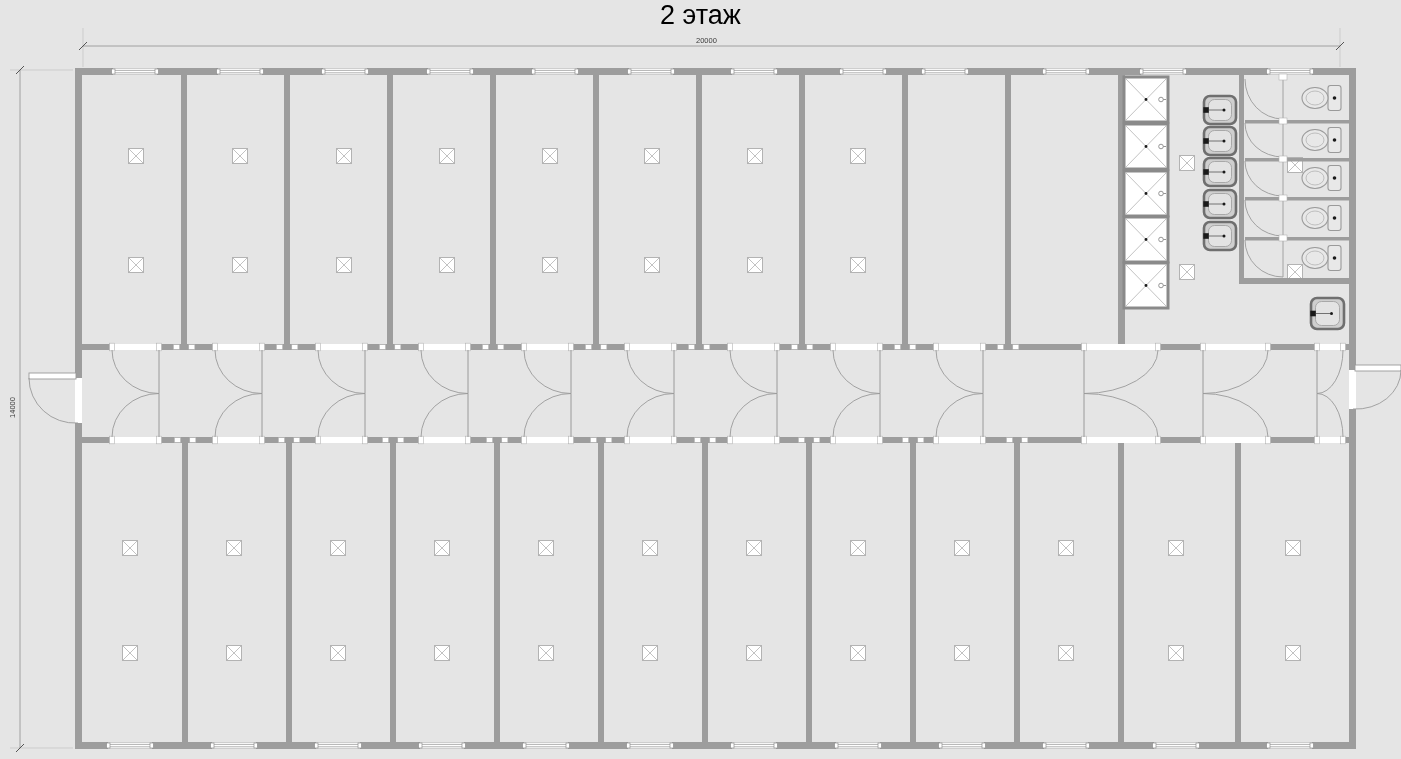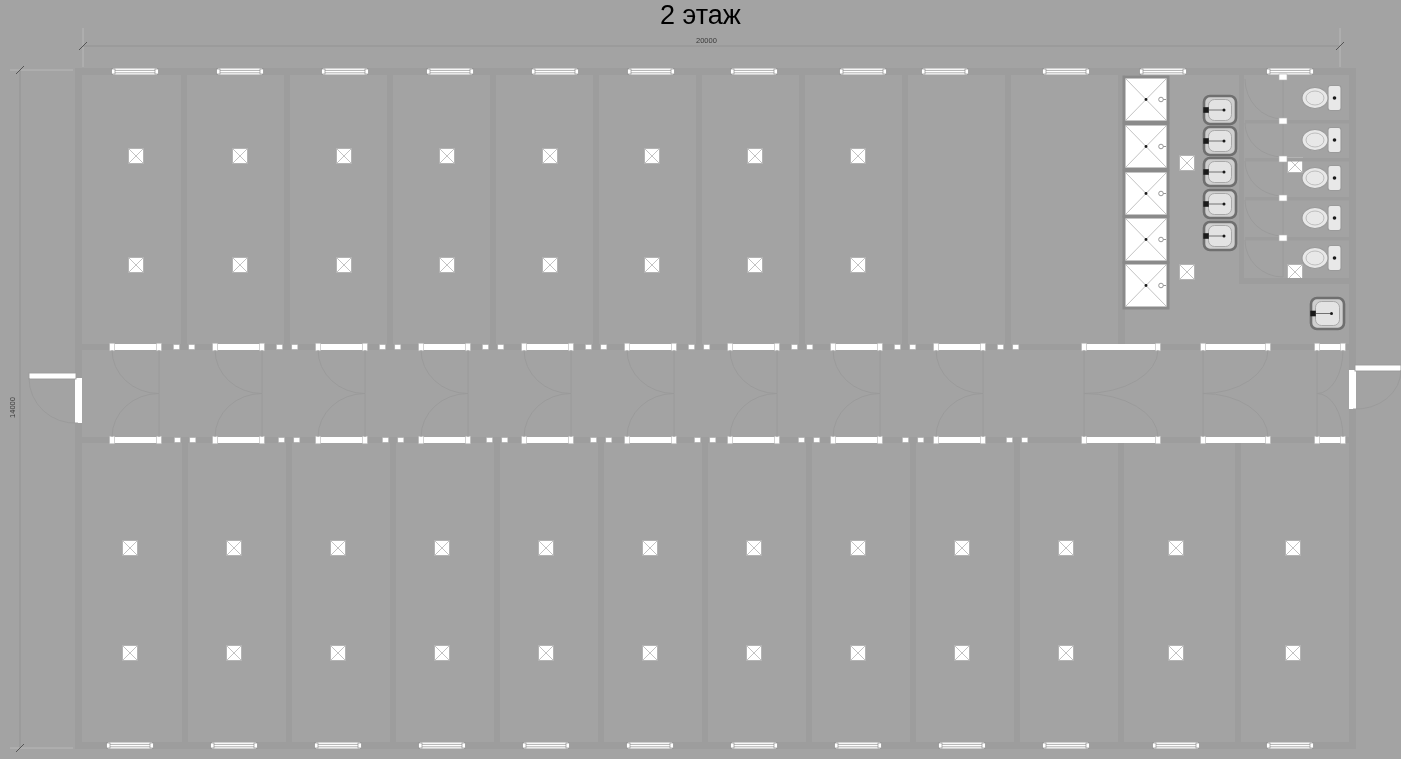--- a/index.html
+++ b/index.html
@@ -1,16 +1,16 @@
 <!DOCTYPE html>
 <html><head>
 <meta charset="utf-8">
 <style>
   html,body{margin:0;padding:0;background:#ffffff;}
-  #stage{position:relative;width:1401px;height:759px;background:#a3a3a3;overflow:hidden;
+  #stage{position:relative;width:1401px;height:759px;background:#e5e5e5;overflow:hidden;
          font-family:"Liberation Sans","DejaVu Sans",sans-serif;}
   #plan-svg{position:absolute;left:0;top:0;}
   .title{position:absolute;top:0px;left:50%;transform:translateX(-50%);
          font-size:27px;color:#000;white-space:nowrap;}
   .dim-label{position:absolute;font-size:7.5px;color:#3a3a3a;white-space:nowrap;}
   .dim-top{left:696px;top:36px;}
   .dim-left{left:2px;top:403px;transform:rotate(-90deg);transform-origin:center;}
 </style>
 </head>
 <body>

